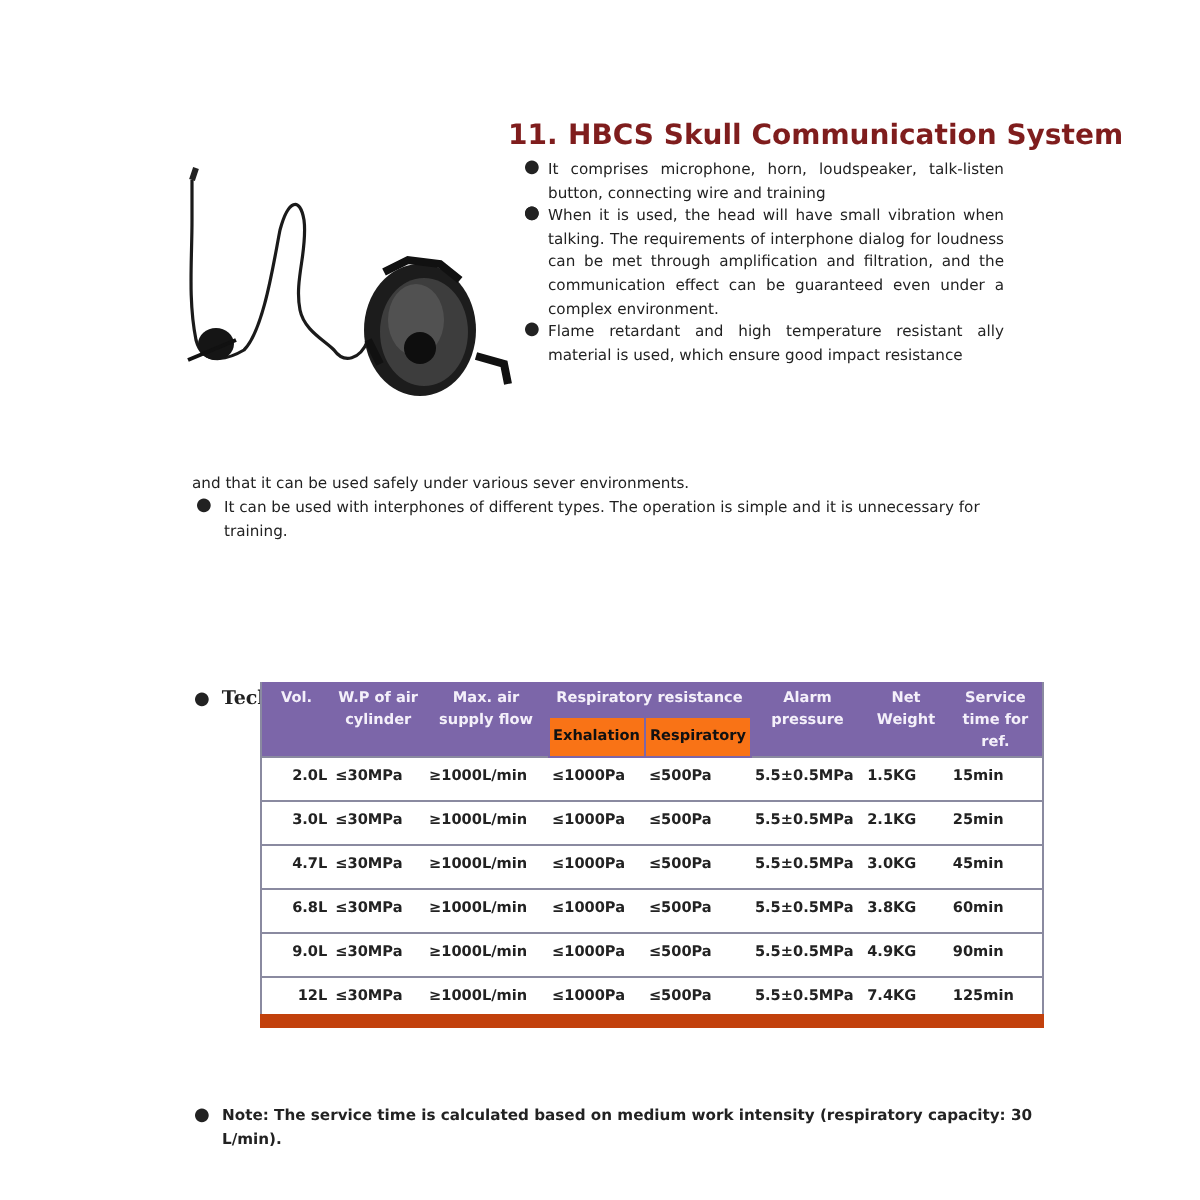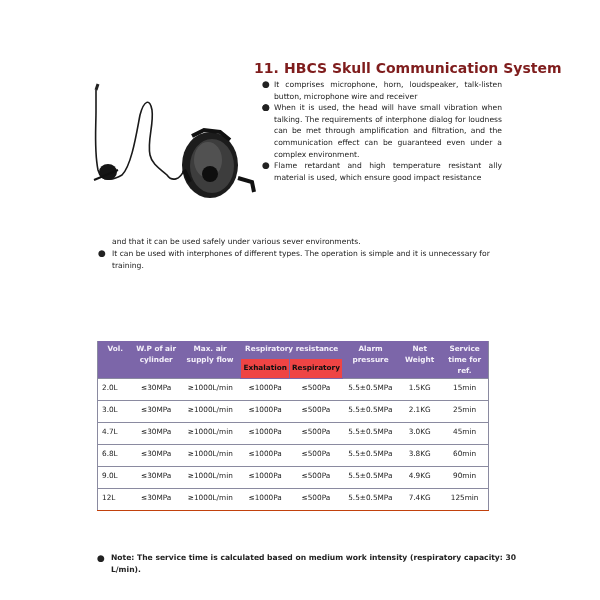--- a/index.html
+++ b/index.html
@@ -3,31 +3,31 @@
 <meta charset="utf-8">
 <style>
   html, body { margin:0; padding:0; background:#ffffff; }
   body { width:600px; height:600px; position:relative; overflow:hidden; font-family:"DejaVu Sans", sans-serif; color:#222; }
   .photo { position:absolute; left:92px; top:70px; width:168px; height:150px; }
   .heading { position:absolute; left:254px; top:60px; font-family:"DejaVu Sans", sans-serif; font-weight:bold; font-size:14px; color:#7f1d1d; white-space:nowrap; }
   .heading .num { display:inline-block; width:30px; }
   .bullets { position:absolute; left:262px; top:79px; width:240px; font-size:7.6px; line-height:11.6px; }
   .bul { position:relative; padding-left:12px; text-align:justify; }
   .bul .dot { position:absolute; left:0; top:0; font-size:9px; }
-  .cont { position:absolute; left:112px; top:236px; font-size:7.6px; line-height:11.6px; white-space:nowrap; }
+  .cont { position:absolute; left:96px; top:236px; font-size:7.6px; line-height:11.6px; white-space:nowrap; }
   .bul2 { position:absolute; left:98px; top:248px; width:410px; font-size:7.6px; line-height:11.6px; padding-left:14px; }
   .bul2 .dot { position:absolute; left:0; top:0; font-size:9px; }
   .spec-title { position:absolute; left:97px; top:326px; font-family:"DejaVu Serif", serif; font-weight:bold; font-size:9.5px;margin-top:18px; }
   .spec-title .dot { margin-right:6px; font-size:9px; }
   table.spec { position:absolute; left:97px; top:341px; width:392px; border-collapse:collapse; font-size:7.3px; }
   table.spec th { background:#7c66a9; color:#f4f0fa; font-weight:bold; line-height:11px; padding:2px 2px; text-align:center; vertical-align:top; }
-  table.spec th.sub { background:#ef4444; color:#111; border:1px solid #7c66a9; padding:3px 2px; }
-  table.spec td { line-height:11px; padding:3px 2px 1px; text-align:center; vertical-align:top; border-top:1px solid #8a8aa0; height:22px; box-sizing:border-box; }
-  table.spec td.vol { font-weight:normal; text-align:left; padding-left:4px; }
-  table.spec { border-left:1px solid #8a8aa0; border-right:1px solid #8a8aa0; border-bottom:1px solid #c2410c; }
+  table.spec th.sub { background:#f97316; color:#111; border:1px solid #7c66a9; padding:3px 2px; }
+  table.spec td { line-height:11px; padding:3px 2px 1px; vertical-align:top; border-top:1px solid #8a8aa0; height:22px; box-sizing:border-box;font-weight:bold; }
+  table.spec td.vol { font-weight:bold; text-align:right; padding-left:4px; }
+  table.spec { border-left:1px solid #8a8aa0; border-right:1px solid #8a8aa0; border-bottom:7px solid #c2410c;margin-left:33px; }
   .note { position:absolute; left:97px; top:552px; width:410px; font-size:7.6px; line-height:12px; font-weight:bold; padding-left:14px; }
   .note .dot { position:absolute; left:0; top:0; font-size:9px; }
 </style>
 </head>
 <body>
 
 <div class="photo" aria-label="Full face mask with skull communication headset, microphone and connecting wire">
   <svg width="168" height="150" viewBox="0 0 168 150">
 
     <path d="M4 20 L4 40 C4 60 2 80 6 100 C10 115 25 108 30 105 C40 95 45 60 48 45 C52 30 58 28 60 40 C62 55 55 70 58 85 C60 95 70 100 75 105 C80 112 88 110 92 100" fill="none" stroke="#1a1a1a" stroke-width="1.6"></path>
@@ -44,21 +44,21 @@
     <path d="M146 108 L160 112 L162 122" stroke="#111" stroke-width="4" fill="none"></path>
     <path d="M92 100 L98 112" stroke="#111" stroke-width="4"></path>
   </svg>
 </div>
 
 <div class="heading">
   <span class="num">11.</span><span>HBCS Skull Communication System</span>
 </div>
 
 <div class="bullets">
-  <div class="bul"><span class="dot">●</span><span>It comprises microphone, horn, loudspeaker, talk-listen button, microphone wire and receiver</span></div>
+  <div class="bul"><span class="dot">●</span><span>It comprises microphone, horn, loudspeaker, talk-listen button, connecting wire and training</span></div>
   <div class="bul"><span class="dot">●</span></div>
   <div class="bul"><span class="dot">●</span><span>When it is used, the head will have small vibration when talking. The requirements of interphone dialog for loudness can be met through amplification and filtration, and the communication effect can be guaranteed even under a complex environment.</span></div>
   <div class="bul"><span class="dot">●</span><span>Flame retardant and high temperature resistant ally material is used, which ensure good impact resistance</span></div>
 </div>
 <div class="cont">and that it can be used safely under various sever environments.</div>
 <div class="bul2"><span class="dot">●</span><span>It can be used with interphones of different types. The operation is simple and it is unnecessary for training.</span></div>
 
 <div class="spec-title"><span class="dot">●</span><span>Technical Specification</span></div>
 
 <table class="spec">

